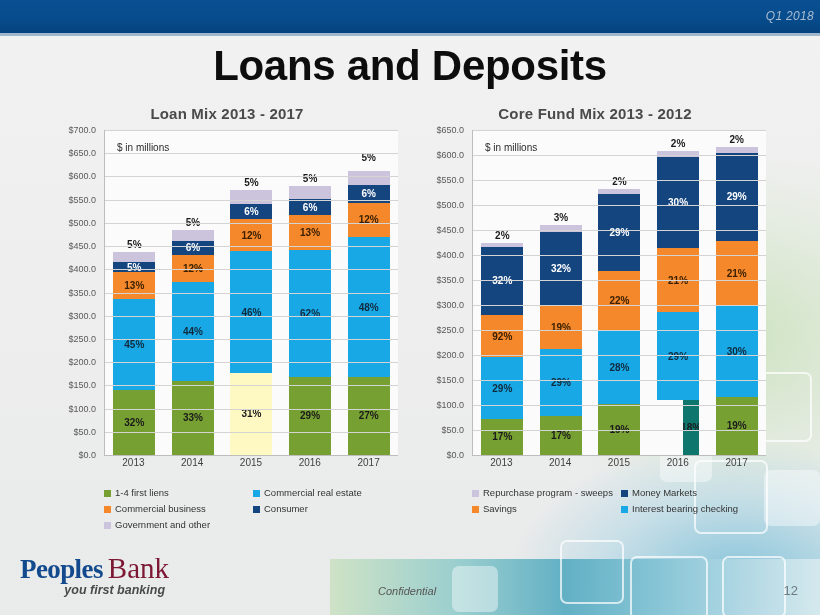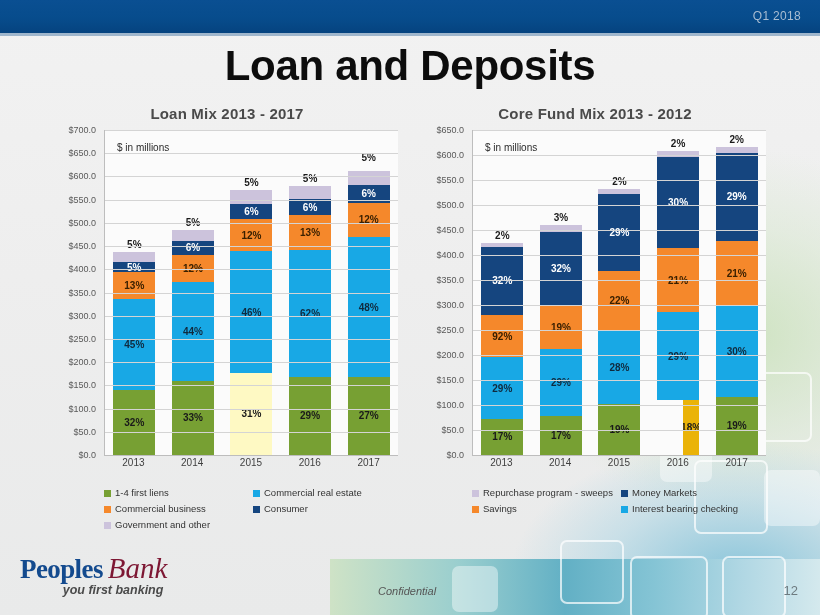--- a/index.html
+++ b/index.html
@@ -37,22 +37,22 @@
   .sq{position:absolute;border:2px solid rgba(255,255,255,.7);border-radius:7px;}
   .sqf{position:absolute;background:rgba(255,255,255,.42);border-radius:7px;}
 
   
   .topbar{
     position:absolute;left:0;top:0;width:820px;height:33px;
     background:linear-gradient(180deg,#0a4f92 0%,#074c8c 55%,#05437f 100%);
   }
   .topbar-rule{position:absolute;left:0;top:33px;width:820px;height:3px;background:#9fb6cc;}
   .qlabel{
-    position:absolute;right:19px;top:9px;
-    font-size:12px;color:#a9bdd2;letter-spacing:.3px;
+    position:absolute;right:6px;top:9px;
+    font-style:italic;font-size:12px;color:#a9bdd2;letter-spacing:.3px;
   }
 
   
   .slide-title{
     position:absolute;left:0;top:42px;width:820px;text-align:center;
     font-size:42px;font-weight:bold;color:#0d0d0d;letter-spacing:-.3px;
   }
 
   
   .panel{position:absolute;top:105px;}
@@ -107,21 +107,21 @@
     display:flex;align-items:center;width:50%;
     font-size:9.5px;color:#333;margin-bottom:4px;line-height:12px;
   }
   .legend-item.full{width:100%;}
   .swatch{width:7px;height:7px;margin-right:4px;flex:none;}
 
   
   .logo{position:absolute;left:20px;bottom:18px;}
   .logo-row{display:flex;align-items:baseline;}
   .logo-peoples{font-size:27px;font-weight:bold;color:#134a8e;letter-spacing:-.6px;font-family:"Liberation Serif",serif;}
-  .logo-bank{font-size:29px;font-style:italic;color:#7d1733;font-family:"Liberation Serif",serif;margin-left:5px;}
+  .logo-bank{font-size:29px;color:#7d1733;font-family:"Liberation Serif",serif;margin-left:5px;}
   .logo-tag{
     font-size:12.5px;font-style:italic;font-weight:bold;color:#4a4a4a;
     text-align:right;margin-top:-2px;padding-right:4px;
   }
   .confidential{
     position:absolute;left:378px;bottom:18px;
     font-size:11px;font-style:italic;color:#555;
   }
   .pagenum{
     position:absolute;right:22px;bottom:17px;
@@ -145,21 +145,21 @@
   <div class="sqf" style="left:764px;top:470px;width:56px;height:56px;"></div>
   <div class="sq" style="left:560px;top:540px;width:60px;height:60px;"></div>
   <div class="sq" style="left:630px;top:556px;width:74px;height:60px;"></div>
   <div class="sqf" style="left:452px;top:566px;width:46px;height:46px;"></div>
   <div class="sq" style="left:722px;top:556px;width:60px;height:58px;"></div>
 
   <div class="topbar"></div>
   <div class="topbar-rule"></div>
   <div class="qlabel">Q1 2018</div>
 
-  <div class="slide-title">Loan and Deposits</div>
+  <div class="slide-title">Loans and Deposits</div>
 
   <div class="panel panel-left">
     <div class="chart-title">Loan Mix 2013 - 2017</div>
     <div class="plot-wrap">
       <div class="yaxis" id="y0">
           <div class="ytick" style="top: 0px;">$700.0</div>
           <div class="ytick" style="top: 23.2143px;">$650.0</div>
           <div class="ytick" style="top: 46.4286px;">$600.0</div>
           <div class="ytick" style="top: 69.6429px;">$550.0</div>
           <div class="ytick" style="top: 92.8571px;">$500.0</div>
@@ -386,21 +386,21 @@
                 </div>
                 <div class="seg" style="height: 29%; background: rgb(21, 69, 127); color: rgb(255, 255, 255);">
                   <span>29%</span>
                 </div>
                 <div class="seg" style="height: 2%; background: rgb(204, 195, 220); color: rgb(26, 26, 26);"></div>
                 <div class="toplabel">2%</div>
               </div>
             </div>
             <div class="barcol">
               <div class="bar" style="height: 304px;">
-                <div class="seg" style="height: 18%; background: #eab308; color: rgb(26, 26, 26); margin-left: 26px;">
+                <div class="seg" style="height: 18%; background: #0f766e; color: rgb(26, 26, 26); margin-left: 26px;">
                   <span>18%</span>
                 </div>
                 <div class="seg" style="height: 29%; background: rgb(24, 168, 229); color: rgb(16, 42, 62);">
                   <span>29%</span>
                 </div>
                 <div class="seg" style="height: 21%; background: rgb(245, 136, 43); color: rgb(58, 32, 0);">
                   <span>21%</span>
                 </div>
                 <div class="seg" style="height: 30%; background: rgb(21, 69, 127); color: rgb(255, 255, 255);">
                   <span>30%</span>

